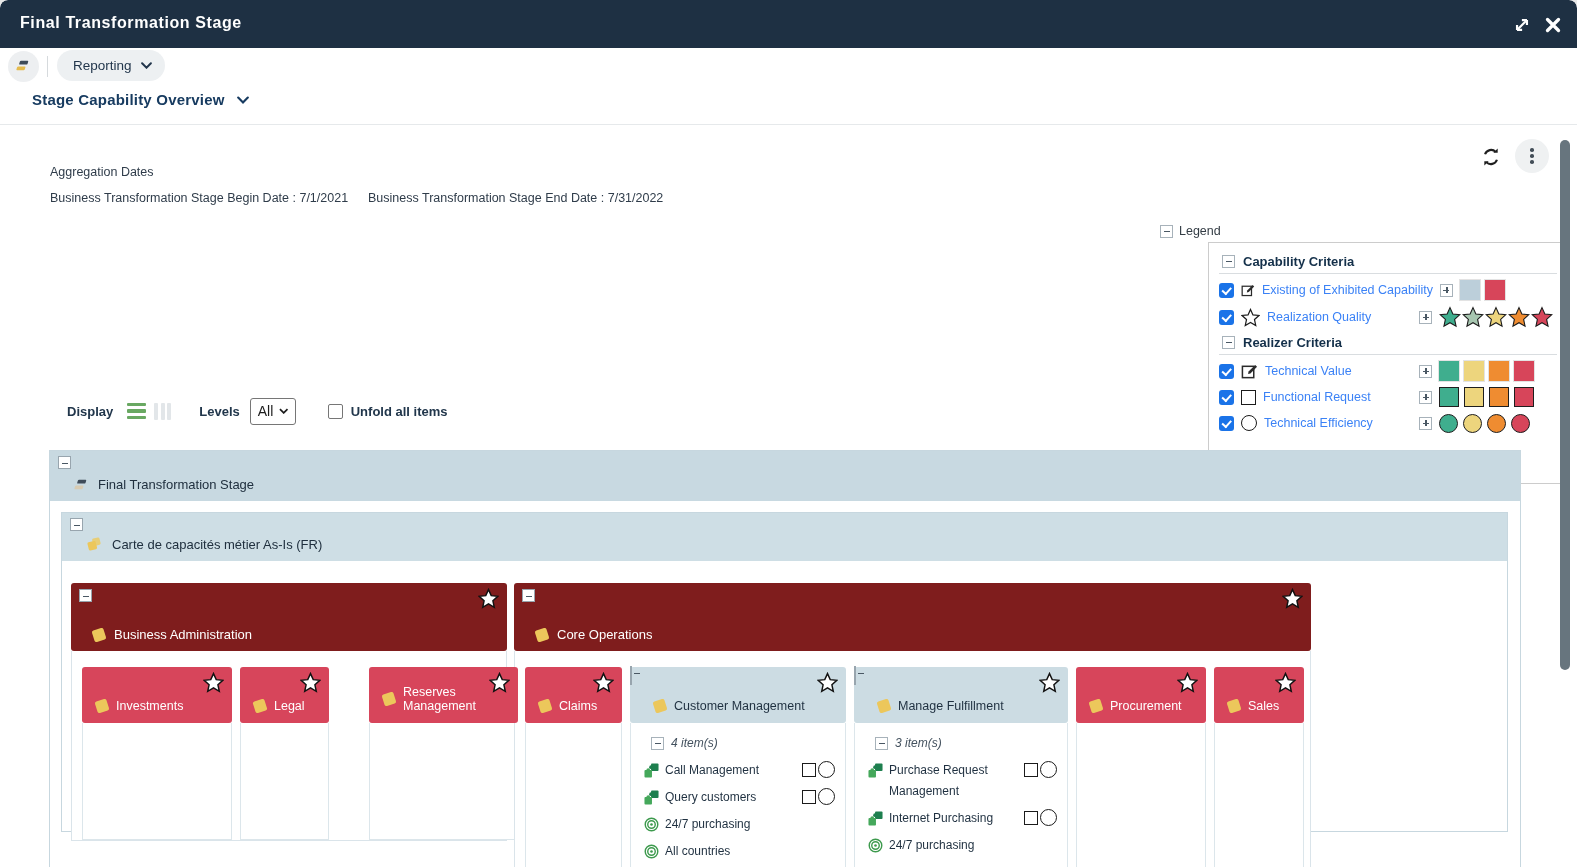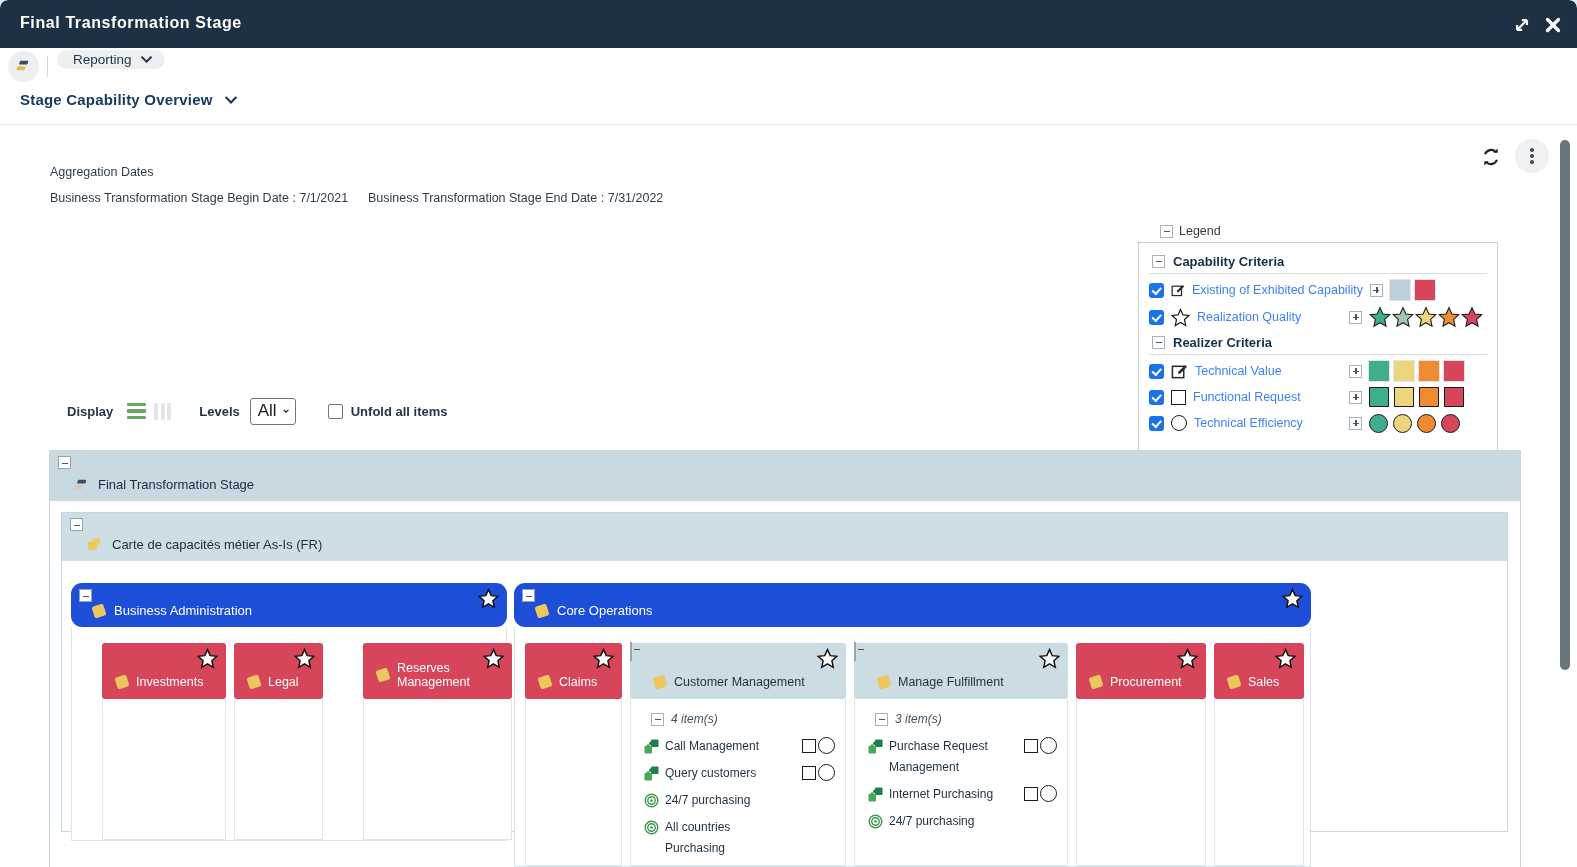--- a/index.html
+++ b/index.html
@@ -13,42 +13,42 @@
   .titlebar { left:0; top:0; width:1577px; height:48px; background:#1E3043;
               border-radius:8px 8px 0 0; }
   .titlebar .ttl { position:absolute; left:20px; top:14px; color:#fff; font-size:16px;
                    font-weight:bold; letter-spacing:.6px; }
   .tb-icon { position:absolute; top:14px; width:22px; height:22px; cursor:pointer; }
 
   
   .circle-btn { left:8px; top:51px; width:31px; height:31px; border-radius:50%;
                 background:#EDEFF1; display:flex; align-items:center; justify-content:center; }
   .tb-sep { left:47px; top:56px; width:1px; height:21px; background:#D6DADD; }
-  .pill { left:57px; top:50px; height:19px; background:#EDF0F2; border-radius:16px;
+  .pill { left:57px; top:50px; height:31px; background:#EDF0F2; border-radius:16px;
           display:flex; align-items:center; padding:0 13px 0 16px; gap:9px; cursor:pointer; }
   .pill span { font-size:13.5px; color:#22364C; }
-  .view-row { left:20px; top:91px; display:flex; align-items:center; gap:12px; cursor:pointer; }
+  .view-row { left:32px; top:91px; display:flex; align-items:center; gap:12px; cursor:pointer; }
   .view-row span { font-size:15px; font-weight:bold; color:#173B60; letter-spacing:.2px; }
   .divider { left:0; top:124px; width:1577px; height:1px; background:#E6E9EB; }
 
   .refresh-btn { left:1480px; top:146px; width:22px; height:22px; cursor:pointer; }
   .kebab-btn { left:1515px; top:139px; width:34px; height:34px; border-radius:50%;
                background:#EFF1F2; display:flex; flex-direction:column; align-items:center;
                justify-content:center; gap:2.5px; cursor:pointer; }
   .kebab-btn i { width:3.5px; height:3.5px; border-radius:50%; background:#434E58; }
 
   
   .agg-title { left:50px; top:165px; font-size:12.5px; color:#2F3C4A; }
   .agg-line { left:50px; top:191px; font-size:12.5px; color:#2F3C4A; display:flex; }
   .agg-line .b { width:318px; }
 
   
   .legend-title { left:1160px; top:224px; display:flex; align-items:center; gap:6px; }
   .legend-title span { font-size:12.5px; color:#333C44; }
-  .legend-box { left:1138px; top:242px; width:360px; height:242px; background:#fff;
+  .legend-box { left:1208px; top:242px; width:360px; height:242px; background:#fff;
                 border:1px solid #CCCCCC; padding:7px 10px 0 10px; }
   .lg-sec-hdr { display:flex; align-items:center; gap:8px; height:22px; margin-left:3px; }
   .lg-sec-hdr span { font-size:13px; font-weight:bold; color:#14304A; }
   .lg-rule { height:1px; background:#D9DDE0; margin:1px 0 3px 0; }
   .lg-row { display:flex; align-items:center; height:26px; gap:7px; }
   .lg-label { font-size:12.5px; color:#3b82f6; flex:1 1 auto; white-space:nowrap; }
   .chips { width:118px; display:flex; align-items:center; gap:5px; }
   .chip-sq { width:20px; height:20px; }
   .chip-sq.flat { outline:1px solid #E3E3E3; }
   .chip-sq.outl { border:1.6px solid #1E1E1E; }
@@ -76,40 +76,40 @@
   
   .controls { left:67px; top:397px; display:flex; align-items:center; height:28px; }
   .ctl-label { font-size:13px; font-weight:bold; color:#21364B; }
   .ham { margin-left:14px; display:flex; flex-direction:column; gap:3px; cursor:pointer; }
   .ham i { width:19px; height:3.5px; background:#69A862; border-radius:1px; }
   .cols { margin-left:8px; display:flex; gap:2.5px; cursor:pointer; }
   .cols i { width:4px; height:17px; background:#E2E6E9; border-radius:1px; }
   .lv-label { margin-left:28px; }
   .select { margin-left:10px; width:46px; height:27px; border:1px solid #767676; border-radius:3px;
             background:#fff; display:flex; align-items:center; padding:0 6px 0 7px; gap:6px; cursor:pointer; }
-  .select span { font-size:17px; color:#1c1c1c; }
+  .select span { font-size:14px; color:#1c1c1c; }
   .unfold { margin-left:32px; display:flex; align-items:center; gap:8px; }
 
   
   .map-outer { left:49px; top:450px; width:1472px; height:430px; background:#fff;
                border:1px solid #C7D7DF; }
   .band { position:relative; }
   .band .cbox { position:absolute; left:8px; top:5px; }
   .band-label { position:absolute; left:24px; bottom:9px; display:flex; align-items:center; gap:9px; }
   .band-label span { font-size:13px; color:#20303F; }
   .band1 { height:50px; background:#C8D9E1; }
   .map-inner { position:absolute; left:11px; top:61px; width:1447px; height:320px;
                background:#fff; border:1px solid #C7D7DF; }
   .band2 { height:48px; background:#CEDEE5; }
 
   .groups-row { position:absolute; left:0; top:48px; right:0; bottom:-10px;
                 display:flex; padding:22px 0 0 9px; gap:7px; }
   .group { display:flex; flex-direction:column; }
   .g-ba { width:436px; } .g-co { width:797px; }
-  .ghdr { position:relative; height:44px; background:#1d4ed8; border-radius:11px; flex:0 0 auto; }
+  .ghdr { position:relative; height:68px; background:#7f1d1d; border-radius:3px; flex:0 0 auto; }
   .ghdr .cbox, .bluehdr .cbox { position:absolute; left:8px; top:6px; }
   .hdr-star { position:absolute; right:8px; top:5px; width:21px; height:21px; cursor:pointer; }
   .ghdr .glabel { position:absolute; left:22px; bottom:9px; display:flex; align-items:center; gap:9px; }
   .ghdr .glabel span { font-size:13px; color:#fff; }
   .gbody { flex:1 1 auto; border:1px solid #DAE4EA; border-top:none; background:#fff;
            display:flex; padding:16px 0 0 10px; gap:8px; }
 
   .card { display:flex; flex-direction:column; flex:0 0 auto; }
   .chdr { position:relative; height:56px; border-radius:3px; }
   .chdr.red { background:#D7455B; }
@@ -360,21 +360,21 @@
             <svg class="hdr-star" viewBox="0 0 20 20">
               <polygon points="10,1.5 12.6,7.3 18.9,7.9 14.2,12.2 15.5,18.4 10,15.2 4.5,18.4 5.8,12.2 1.1,7.9 7.4,7.3" fill="#fff" stroke="#111" stroke-width="1.4"></polygon>
             </svg>
             <span class="glabel">
               <span class="diamond"></span>
               <span>Business Administration</span>
             </span>
           </div>
           <div class="gbody">
 
-            <div class="card" style="width:124px;margin-left:20px;">
+            <div class="card" style="width:150px;">
               <div class="chdr red">
                 <svg class="hdr-star" viewBox="0 0 20 20">
                     <polygon points="10,1.5 12.6,7.3 18.9,7.9 14.2,12.2 15.5,18.4 10,15.2 4.5,18.4 5.8,12.2 1.1,7.9 7.4,7.3" fill="#fff" stroke="#111" stroke-width="1.4"></polygon>
                   </svg>
                 <span class="clabel">
                   <span class="diamond"></span>
                   <span>Investments</span>
                 </span>
               </div>
               <div class="cbody"></div>

